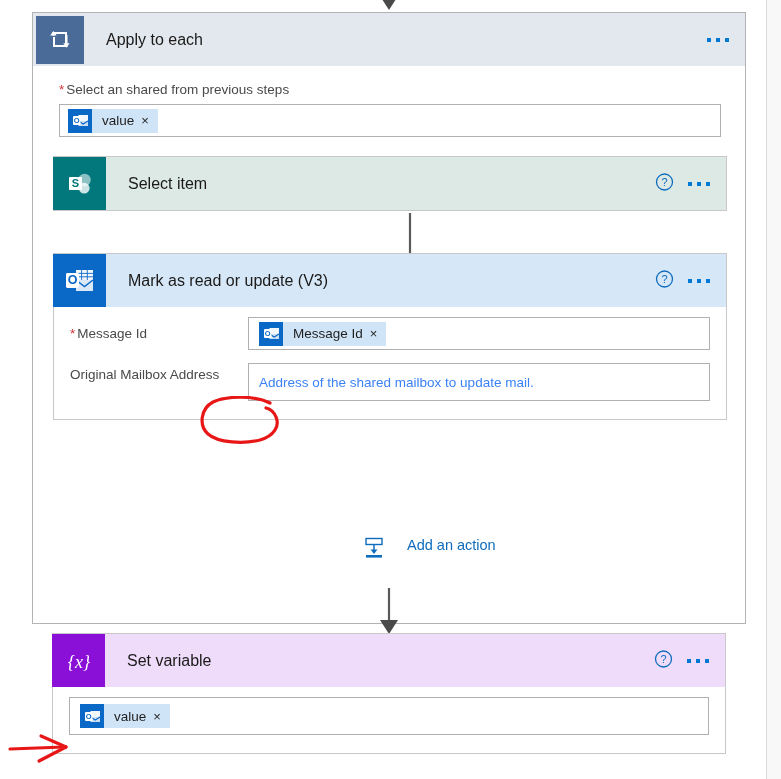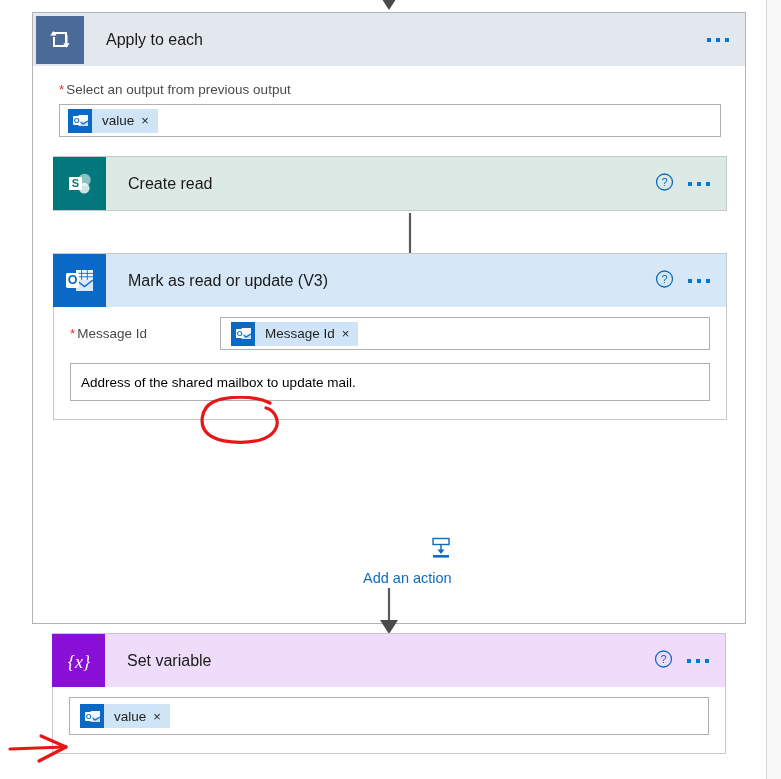--- a/index.html
+++ b/index.html
@@ -169,20 +169,21 @@
   .ico-outlook    { background: #0a69c7; }
   .hdr-variable   { background: #eedcfa; }
   .ico-variable   { background: #8a10d8; }
 
   
   .form-body { padding: 10px 16px 16px 16px; }
   .row {
     display: flex;
     align-items: flex-start;
     margin-bottom: 13px;
+    gap: 28px;
   }
   .row:last-child { margin-bottom: 2px; }
   .row-label {
     width: 150px;
     flex: none;
     font-size: 13.5px;
     color: #494949;
     line-height: 17px;
     padding-top: 8px;
   }
@@ -194,37 +195,36 @@
     background: #fff;
     display: flex;
     align-items: center;
     padding: 0 10px;
     box-sizing: border-box;
     position: relative;
     font-size: 13.5px;
     color: #201f1e;
   }
   .row-field.tall { min-height: 38px; }
-  .placeholder { color: #000000; }
+  .placeholder { color: #3b82f6; }
   .chev {
     position: absolute;
     right: 11px; top: 50%;
     transform: translateY(-50%);
     cursor: pointer;
   }
 
   
   #add-action {
     position: absolute;
     left: 330px; top: 524px;
     display: flex;
-    align-items: flex-end;
-    gap: 8px;
+    align-items: flex-start;
+    gap: 22px;
     cursor: pointer;
-    flex-direction: column;
   }
   #add-action span {
     color: #0f6cbd;
     font-size: 14.5px;
   }
 
   
   .annot {
     position: absolute;
     pointer-events: none;
@@ -255,21 +255,21 @@
       <div id="scope-title">Apply to each</div>
       <div class="ellipsis-btn">
           <i></i>
           <i></i>
           <i></i>
         </div>
     </div>
 
     <div id="scope-body">
       <div class="field-label-req">
-        <span class="req-star">*</span><span>Select an output from previous output</span>
+        <span class="req-star">*</span><span>Select an shared from previous steps</span>
       </div>
       <div class="bigbox">
         <span class="token">
           <span class="tok-icon">
             <svg width="17" height="17" viewBox="0 0 17 17">
               <rect x="6.5" y="3" width="9.5" height="6" fill="#ffffff" opacity="0.95"></rect>
               <path d="M6.5,9 L16,9 L16,14 L6.5,14 Z" fill="#ffffff" opacity="0.8"></path>
               <path d="M6.5,9 L11.2,12 L16,9" fill="none" stroke="#0a69c7" stroke-width="1.1"></path>
               <rect x="1" y="4" width="7.5" height="9" rx="1" fill="#ffffff"></rect>
               <text x="4.7" y="11" font-size="7.5" font-family="Liberation Sans, sans-serif" font-weight="bold" fill="#0a69c7" text-anchor="middle">O</text>
@@ -283,21 +283,21 @@
       <div class="action-card" style="left:20px; top:143px; width:674px;">
         <div class="action-header hdr-sharepoint">
           <div class="act-icon ico-sharepoint">
             <svg width="30" height="30" viewBox="0 0 30 30">
               <circle cx="19.5" cy="11" r="6.2" fill="#ffffff" opacity="0.55"></circle>
               <circle cx="19.2" cy="19.2" r="5.4" fill="#ffffff" opacity="0.8"></circle>
               <rect x="4" y="8" width="13" height="13" rx="0.8" fill="#ffffff"></rect>
               <text x="10.5" y="18.2" font-size="11" font-family="Liberation Sans, sans-serif" font-weight="bold" fill="#03787c" text-anchor="middle">S</text>
             </svg>
           </div>
-          <div class="act-title">Create read</div>
+          <div class="act-title">Select item</div>
           <div class="help-btn">
             <svg width="19" height="19" viewBox="0 0 19 19">
               <circle cx="9.5" cy="9.5" r="8" fill="none" stroke="#0f6cbd" stroke-width="1.3"></circle>
               <text x="9.5" y="13.6" font-size="11" font-family="Liberation Sans, sans-serif" fill="#0f6cbd" text-anchor="middle">?</text>
             </svg>
           </div>
           <div class="ellipsis-btn">
               <i></i>
               <i></i>
               <i></i>
@@ -358,20 +358,21 @@
                     <text x="4.7" y="11" font-size="7.5" font-family="Liberation Sans, sans-serif" font-weight="bold" fill="#0a69c7" text-anchor="middle">O</text>
                   </svg>
                 </span>
                 <span class="tok-text">Message Id</span>
                 <span class="tok-x">×</span>
               </span>
             </div>
           </div>
 
           <div class="row">
+            <div class="row-label two-line">Original Mailbox Address</div>
             <div class="row-field tall">
               <span class="placeholder">Address of the shared mailbox to update mail.</span>
             </div>
           </div>
 
 
         </div>
       </div>
 
       <div id="add-action">

